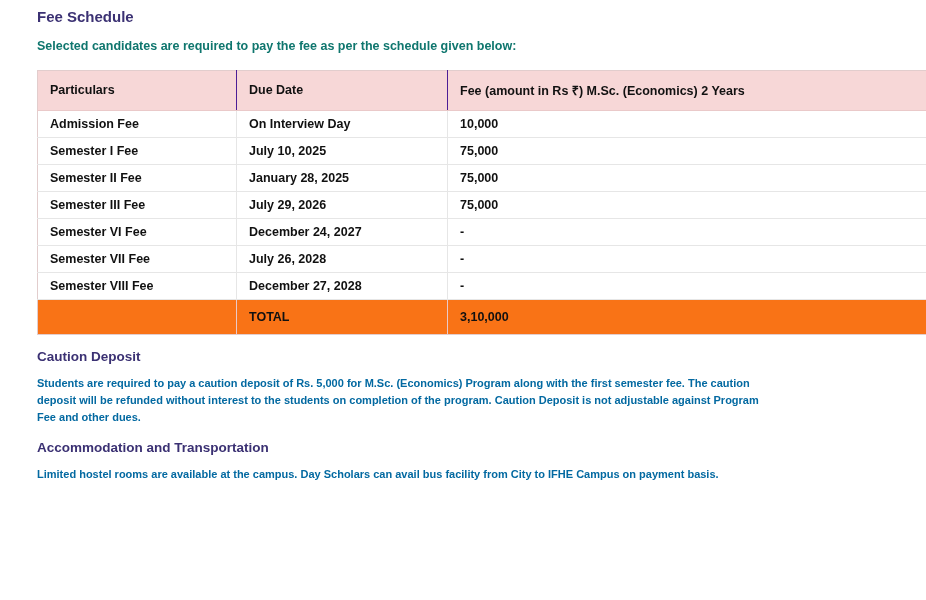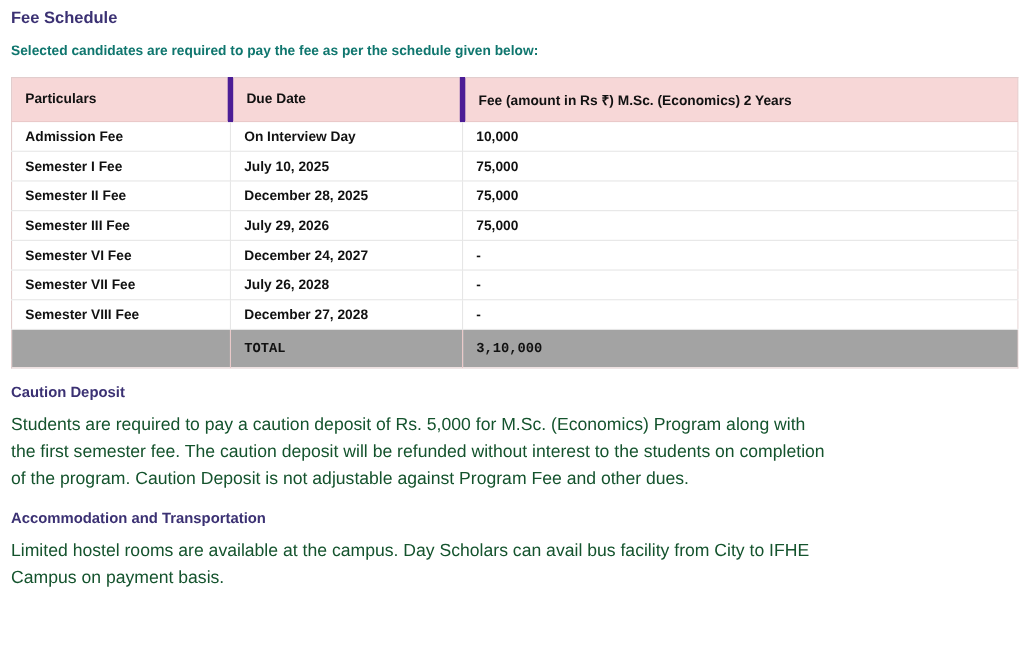--- a/index.html
+++ b/index.html
@@ -11,43 +11,44 @@
     width: 926px;
     height: 600px;
     font-family: "Liberation Sans", sans-serif;
     color: #1a1a1a;
     overflow: hidden;
   }
   .page {
     padding: 8px 10px 0 10px;
     box-sizing: border-box;
     width: 760px;
+    margin-left: 27px;
   }
   .section-title {
     color: #3b3173;
     font-size: 15px;
     font-weight: bold;
     margin: 0 0 12px 0;
     line-height: 1.2;
   }
   .section-title.sub {
     font-size: 13.5px;
     margin: 12px 0 10px 0;
   }
   .intro-text {
     font-size: 12.5px;
     font-weight: bold;
     color: #0f766e;
     margin: 0 0 14px 0;
     line-height: 1.4;
   }
   .body-text {
-    font-size: 16px;
-    font-weight: normal;
-    color: #14532d;
+    font-size: 11px;
+    font-weight: bold;
+    color: #0369a1;
     margin: 0;
     line-height: 1.55;
     max-width: 900px;
   }
   table.fee-table {
     width: 915px;
     border-collapse: collapse;
     table-layout: fixed;
     margin: 0 0 4px 0;
     border: 1px solid #e2cdcd;
@@ -55,46 +56,45 @@
   table.fee-table col.c1 { width: 199px; }
   table.fee-table col.c2 { width: 211px; }
   table.fee-table col.c3 { width: 505px; }
   table.fee-table th {
     background: #f7d7d7;
     text-align: left;
     font-size: 12.5px;
     font-weight: bold;
     color: #111111;
     padding: 11px 12px;
-    border-right: 5px solid #4c1d95;
+    border-right: 1px solid #4c1d95;
     border-bottom: 1px solid #eac9c9;
     vertical-align: middle;
     white-space: nowrap;
     overflow: hidden;
   }
   table.fee-table th:last-child { border-right: none; }
   table.fee-table td {
     font-size: 12.5px;
     font-weight: bold;
     color: #111111;
     padding: 6px 12px;
     border-right: 1px solid #e6e6e6;
     border-bottom: 1px solid #e6e6e6;
     vertical-align: middle;
     height: 14px;
     white-space: nowrap;
     overflow: hidden;
   }
   table.fee-table td:last-child { border-right: none; }
   table.fee-table tr.total-row td {
-    background: #a3a3a3;
+    background: #f97316;
     border-right: 1px solid #eac9c9;
     border-bottom: none;
     padding: 10px 12px;
-    font-family: Liberation Mono, monospace;
   }
   table.fee-table tr.total-row td:last-child { border-right: none; }
   .caution-block { margin-top: 14px; }
   .accom-block { margin-top: 14px; }
 </style>
 </head>
 <body>
 
 <div class="page">
 
@@ -121,21 +121,21 @@
         <td>On Interview Day</td>
         <td>10,000</td>
       </tr>
       <tr>
         <td>Semester I Fee</td>
         <td>July 10, 2025</td>
         <td>75,000</td>
       </tr>
       <tr>
         <td>Semester II Fee</td>
-        <td>December 28, 2025</td>
+        <td>January 28, 2025</td>
         <td>75,000</td>
       </tr>
       <tr>
         <td>Semester III Fee</td>
         <td>July 29, 2026</td>
         <td>75,000</td>
       </tr>
       <tr>
         <td>Semester VI Fee</td>
         <td>December 24, 2027</td>

